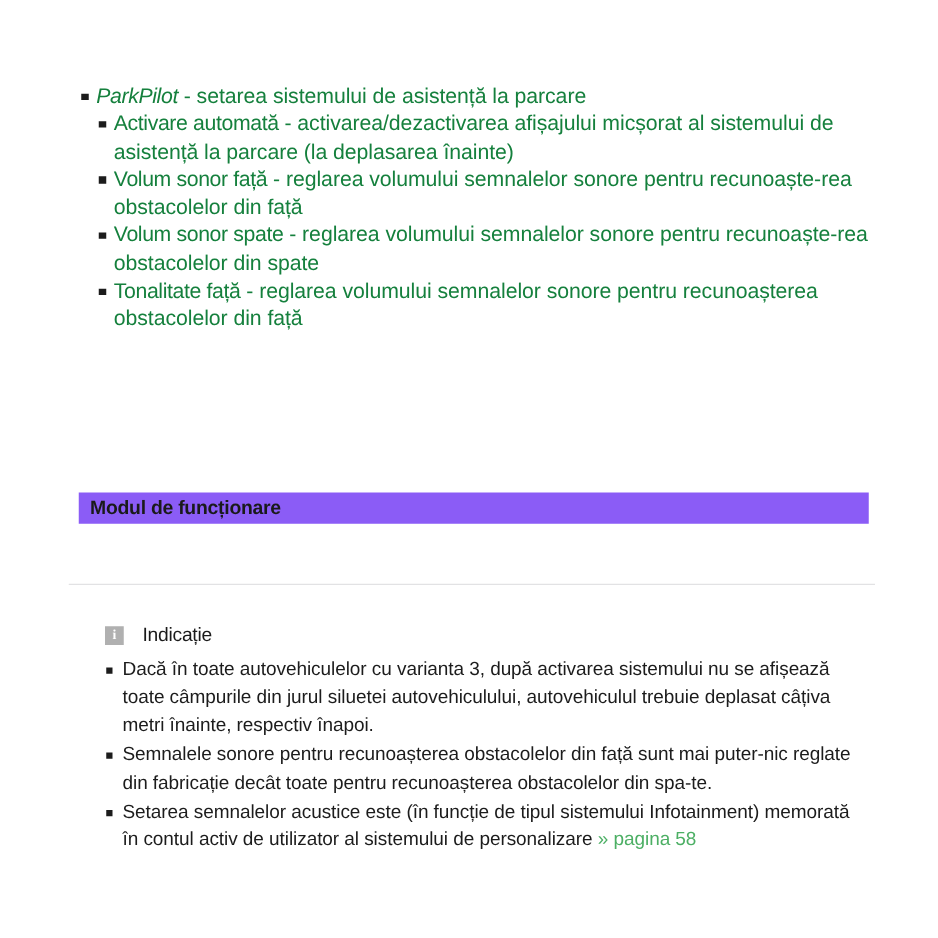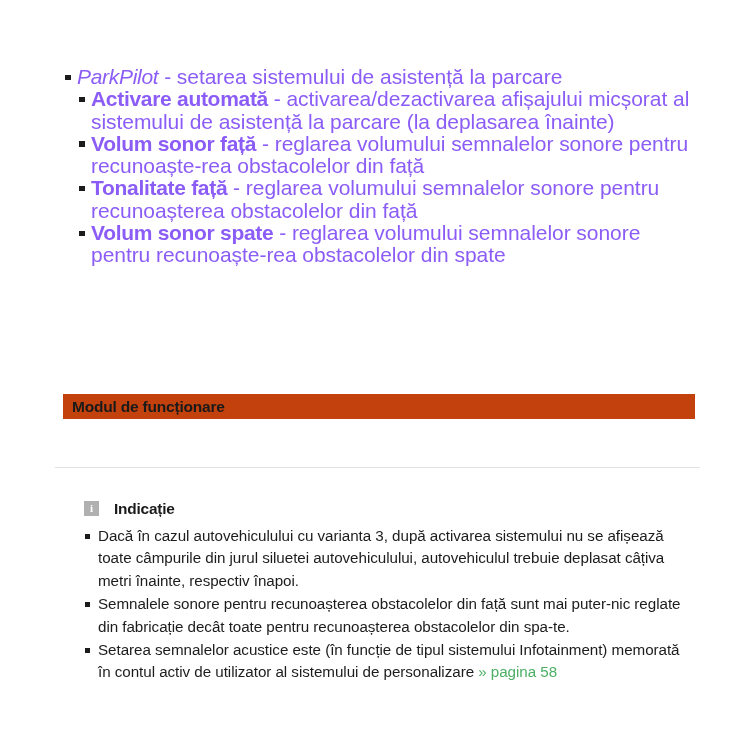--- a/index.html
+++ b/index.html
@@ -27,23 +27,23 @@
   
   .list-block {
     position: absolute;
     left: 63px;
     top: 66px;
     width: 634px;
   }
 
   .li {
     position: relative;
-    font-size: 21px;
+    font-size: 17px;
     line-height: 22.3px;
-    color: #8b5cf6;
+    color: #15803d;
     letter-spacing: -0.05px;
   }
 
   .li.level1 {
     padding-left: 14px;
     margin-bottom: 0px;
   }
   .li.level2 {
     padding-left: 28px;
     margin-bottom: 0px;
@@ -53,36 +53,36 @@
     position: absolute;
     top: 8.5px;
     width: 5.5px;
     height: 5.5px;
     background: #1c1c1c;
   }
   .li.level1 .bullet { left: 2px; }
   .li.level2 .bullet { left: 16px; }
 
   .term {
-    font-weight: bold;
+    font-weight: normal;
     letter-spacing: -0.3px;
   }
   .term-italic {
     font-style: italic;
     font-weight: normal;
   }
 
   
   .section-bar {
     position: absolute;
     left: 63px;
     top: 394px;
     width: 632px;
     height: 25px;
-    background: #c2410c;
+    background: #8b5cf6;
   }
   .section-bar .section-title {
     position: absolute;
     left: 9px;
     top: 3px;
     font-size: 15.5px;
     font-weight: bold;
     color: #1a1a1a;
     letter-spacing: -0.2px;
     line-height: 19px;
@@ -123,21 +123,21 @@
     font-weight: bold;
     line-height: 15px;
     text-align: center;
     font-family: "Liberation Serif", serif;
   }
   .note-title {
     position: absolute;
     left: 30px;
     top: -1px;
     font-size: 15.4px;
-    font-weight: bold;
+    font-weight: normal;
     color: #1a1a1a;
     line-height: 20px;
     letter-spacing: -0.2px;
   }
 
   .note-item {
     position: relative;
     padding-left: 14px;
     font-size: 15.2px;
     line-height: 22.4px;
@@ -179,26 +179,26 @@
       <span class="term">Activare automată</span><span> - </span><span>activarea/dezactivarea afișajului micșorat al sistemului de asistență la parcare (la deplasarea înainte)</span>
     </div>
 
     <div class="li level2">
       <span class="bullet"></span>
       <span class="term">Volum sonor față</span><span> - </span><span>reglarea volumului semnalelor sonore pentru recunoaște-rea obstacolelor din față</span>
     </div>
 
     <div class="li level2">
       <span class="bullet"></span>
+      <span class="term">Volum sonor spate</span><span> - </span><span>reglarea volumului semnalelor sonore pentru recunoaște-rea obstacolelor din spate</span>
+    </div>
+
+    <div class="li level2">
+      <span class="bullet"></span>
       <span class="term">Tonalitate față</span><span> - </span><span>reglarea volumului semnalelor sonore pentru recunoașterea obstacolelor din față</span>
-    </div>
-
-    <div class="li level2">
-      <span class="bullet"></span>
-      <span class="term">Volum sonor spate</span><span> - </span><span>reglarea volumului semnalelor sonore pentru recunoaște-rea obstacolelor din spate</span>
     </div>
 
 
 
 
   </div>
 
   <div class="section-bar">
     <div class="section-title">Modul de funcționare</div>
   </div>
@@ -206,21 +206,21 @@
   <div class="divider"></div>
 
   <div class="note-box">
 
     <div class="note-head">
       <div class="note-icon">i</div>
       <div class="note-title">Indicație</div>
     </div>
 
     <div class="note-item">
-      <span class="bullet"></span><span>Dacă în cazul autovehiculului cu </span><span class="bold-inline">varianta 3</span><span>, după activarea sistemului nu se afișează toate câmpurile din jurul siluetei autovehiculului, autovehiculul trebuie deplasat câțiva metri înainte, respectiv înapoi.</span>
+      <span class="bullet"></span><span>Dacă în toate autovehiculelor cu </span><span class="bold-inline">varianta 3</span><span>, după activarea sistemului nu se afișează toate câmpurile din jurul siluetei autovehiculului, autovehiculul trebuie deplasat câțiva metri înainte, respectiv înapoi.</span>
     </div>
 
     <div class="note-item">
       <span class="bullet"></span><span>Semnalele sonore pentru recunoașterea obstacolelor din față sunt mai puter-nic reglate din fabricație decât toate pentru recunoașterea obstacolelor din spa-te.</span>
     </div>
 
     <div class="note-item">
       <span class="bullet"></span><span>Setarea semnalelor acustice este (în funcție de tipul sistemului Infotainment) memorată în contul activ de utilizator al sistemului de personalizare </span><span class="xref"><span class="chev">»</span><span> pagina 58</span></span>
     </div>
 

